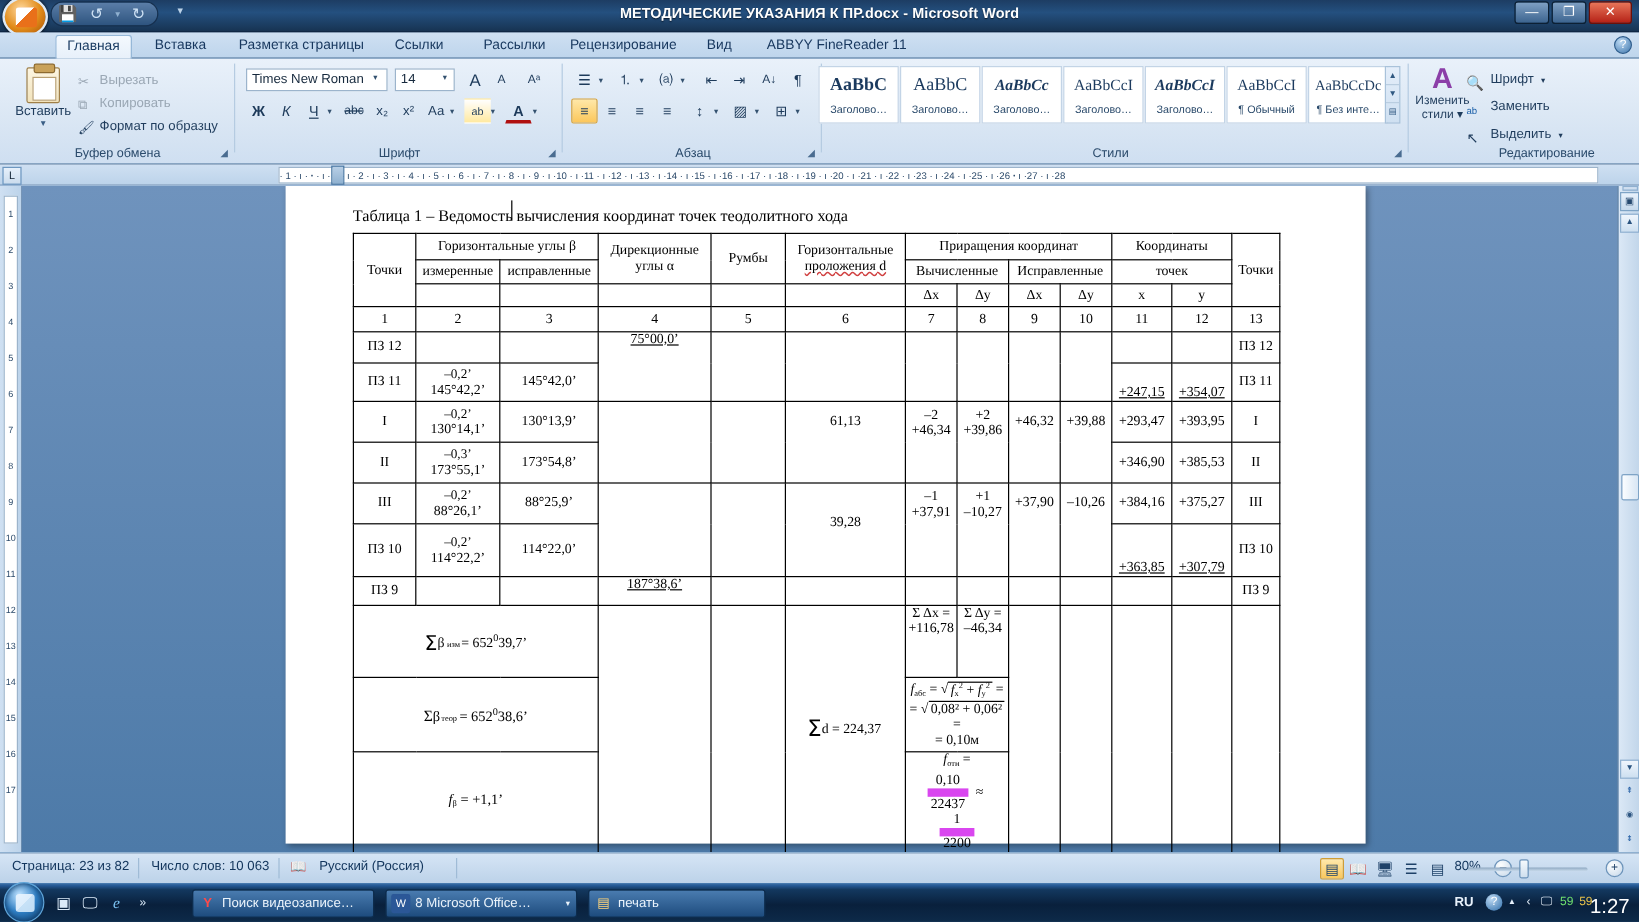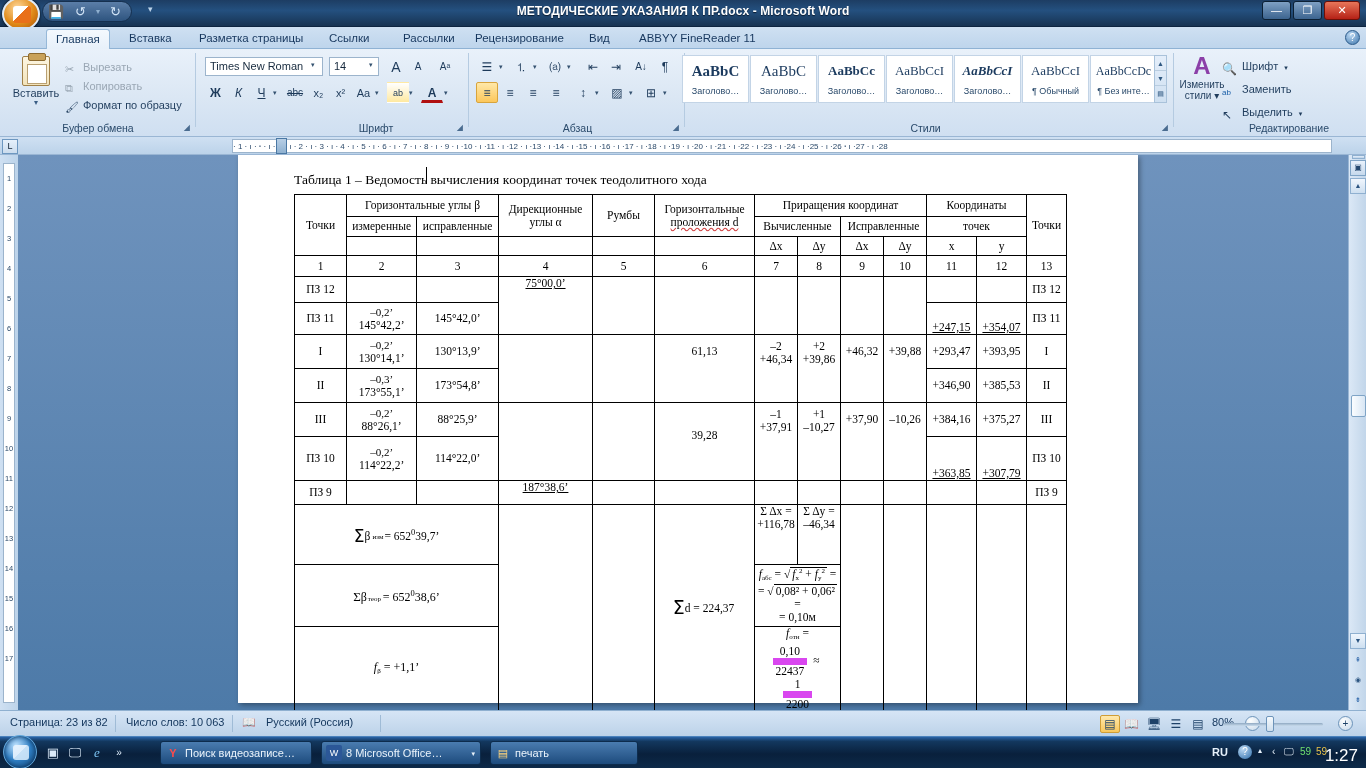--- a/index.html
+++ b/index.html
@@ -103,21 +103,21 @@
   #paste-ico::after{content:"";position:absolute;left:4px;top:7px;width:18px;height:18px;
     background:#fff;border:1px solid #b9a072;}
   .paste-lbl{ font-size:11px; color:#1f3c5c; }
   .paste-arrow{ font-size:8px; color:#3a5e85; display:block; line-height:7px; }
   .clip-item{ position:absolute; left:64px; height:18px; line-height:18px;
     font-size:11px; color:#9aa7b4; padding-left:19px; white-space:nowrap;}
   .clip-item.enabled{ color:#1f3c5c; }
   .ci-ico{ position:absolute; left:1px; top:2px; width:15px; height:14px; font-size:11px; }
 
   
-  #g-font{ left:197px; width:272px;padding-left:43px; }
+  #g-font{ left:197px; width:272px; }
   .fld{
     position:absolute; height:19px; background:#fff; border:1px solid #9cb4cc;
     font-size:11px; color:#16293d; line-height:17px; padding-left:4px;
   }
   #fontname{ left:8px; top:7px; width:118px; }
   #fontsize{ left:132px; top:7px; width:50px; }
   .fld-arrow{ position:absolute; right:3px; top:4px; font-size:7px; color:#33516f; }
   .sqbtn{
     position:absolute; height:21px; min-width:21px; border:1px solid transparent;
     text-align:center; line-height:20px; font-size:12px; color:#1d3a5a;
@@ -414,21 +414,21 @@
   <div class="group" id="g-sty">
     <div class="stylebox" style="left:5px;">
       <div class="sb-prev" style="font-weight:bold;font-family:'Liberation Serif',serif;">AaBbС</div>
       <div class="sb-name">Заголово…</div>
     </div>
     <div class="stylebox" style="left:73px;">
       <div class="sb-prev" style="font-family:'Liberation Serif',serif;">AaBbС</div>
       <div class="sb-name">Заголово…</div>
     </div>
     <div class="stylebox" style="left:141px;">
-      <div class="sb-prev" style="font-weight:bold;font-family:'Liberation Serif',serif;font-size:13px;">AaBbCc</div>
+      <div class="sb-prev" style="font-style:italic;font-weight:bold;font-family:'Liberation Serif',serif;font-size:13px;">AaBbCc</div>
       <div class="sb-name">Заголово…</div>
     </div>
     <div class="stylebox" style="left:209px;">
       <div class="sb-prev" style="font-family:'Liberation Serif',serif;font-size:13px;">AaBbCcI</div>
       <div class="sb-name">Заголово…</div>
     </div>
     <div class="stylebox" style="left:277px;">
       <div class="sb-prev" style="font-style:italic;font-weight:bold;font-family:'Liberation Serif',serif;font-size:13px;">AaBbCcI</div>
       <div class="sb-name">Заголово…</div>
     </div>

